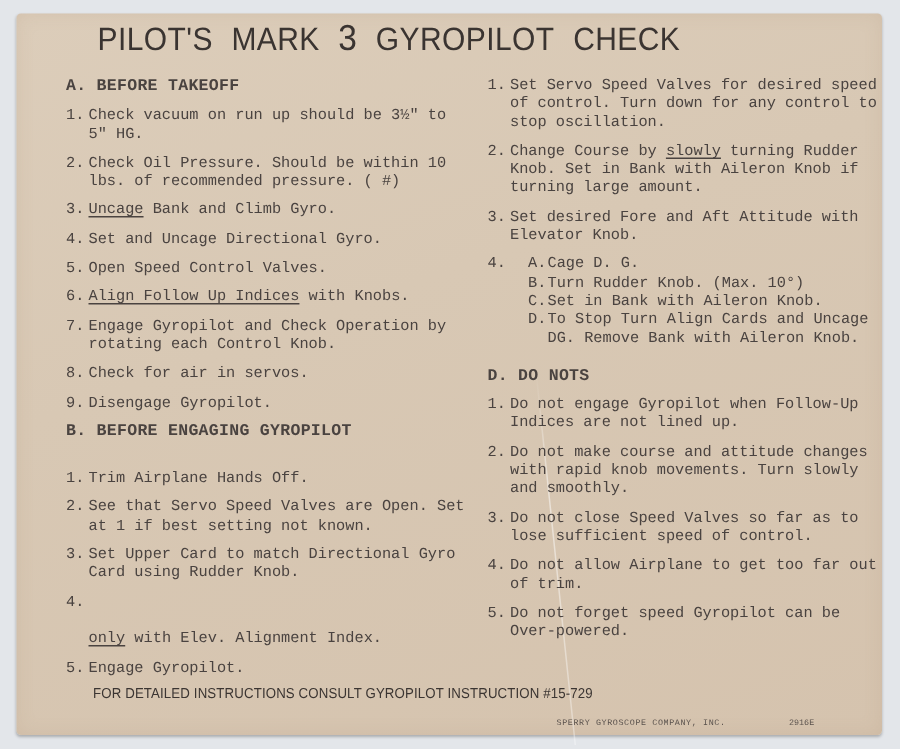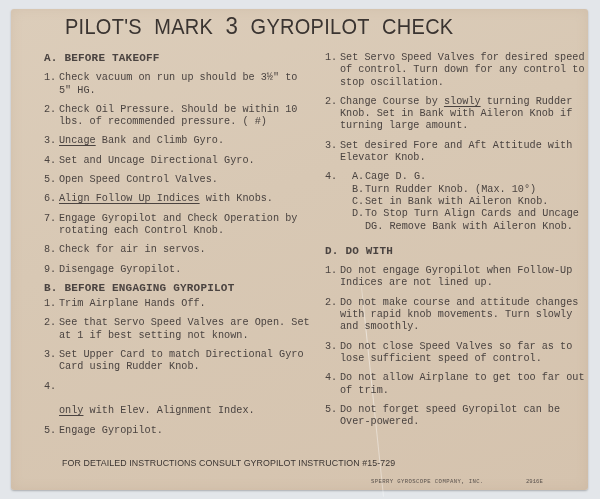--- a/index.html
+++ b/index.html
@@ -159,21 +159,21 @@
   </div>
   <div class="item">
     <span class="n">8.</span>
     <span class="t">Check for air in servos.</span>
   </div>
   <div class="item" style="margin-bottom:6px;">
     <span class="n">9.</span>
     <span class="t">Disengage Gyropilot.</span>
   </div>
 
-  <div class="sec-head" style="margin-bottom:4px;">B. BEFORE ENGAGING GYROPILOT</div>
+  <div class="sec-head" style="margin-bottom:20px;">B. BEFORE ENGAGING GYROPILOT</div>
 
   <div class="item">
     <span class="n">1.</span>
     <span class="t">Trim Airplane Hands Off.</span>
   </div>
   <div class="item">
     <span class="n">2.</span>
     <span class="t">See that Servo Speed Valves are Open. Set at 1 if best setting not known.</span>
   </div>
   <div class="item">
@@ -223,21 +223,21 @@
         <span class="n">C.</span>
         <span class="t">Set in Bank with Aileron Knob.</span>
       </div>
       <div class="sub">
         <span class="n">D.</span>
         <span class="t">To Stop Turn Align Cards and Uncage DG. Remove Bank with Aileron Knob.</span>
       </div>
     </span>
   </div>
 
-  <div class="sec-head">D. DO WITH</div>
+  <div class="sec-head">D. DO NOTS</div>
 
   <div class="item">
     <span class="n">1.</span>
     <span class="t">Do not engage Gyropilot when Follow-Up Indices are not lined up.</span>
   </div>
   <div class="item">
     <span class="n">2.</span>
     <span class="t">Do not make course and attitude changes with rapid knob movements. Turn slowly and smoothly.</span>
   </div>
   <div class="item">

